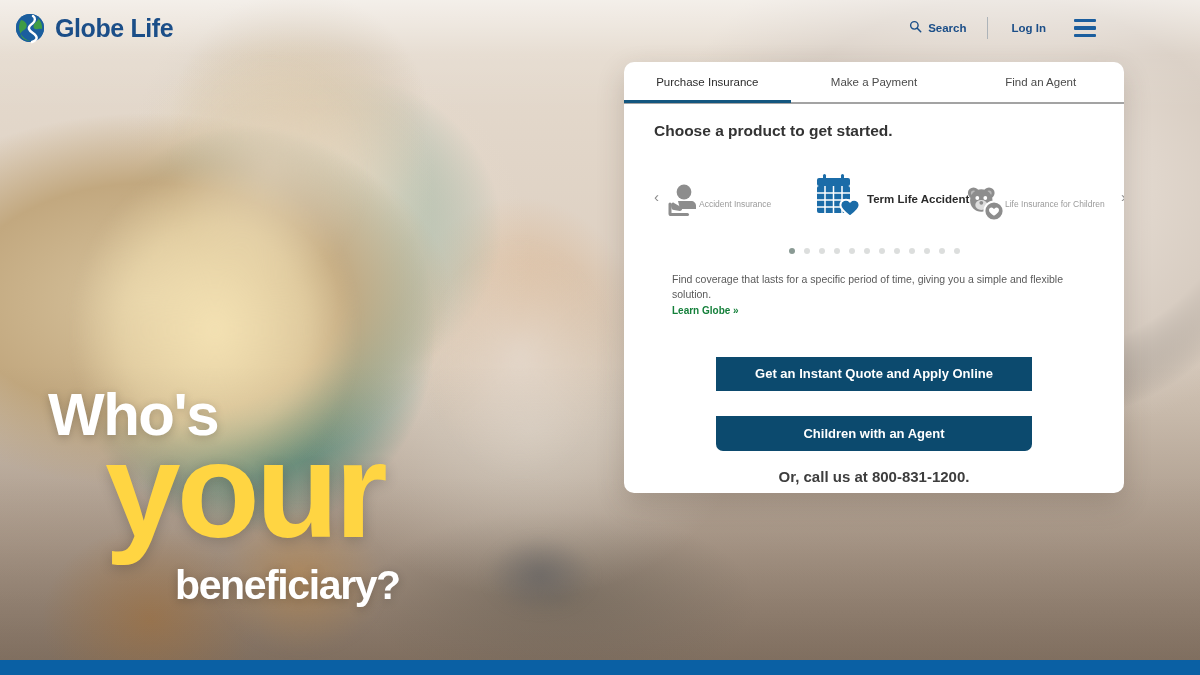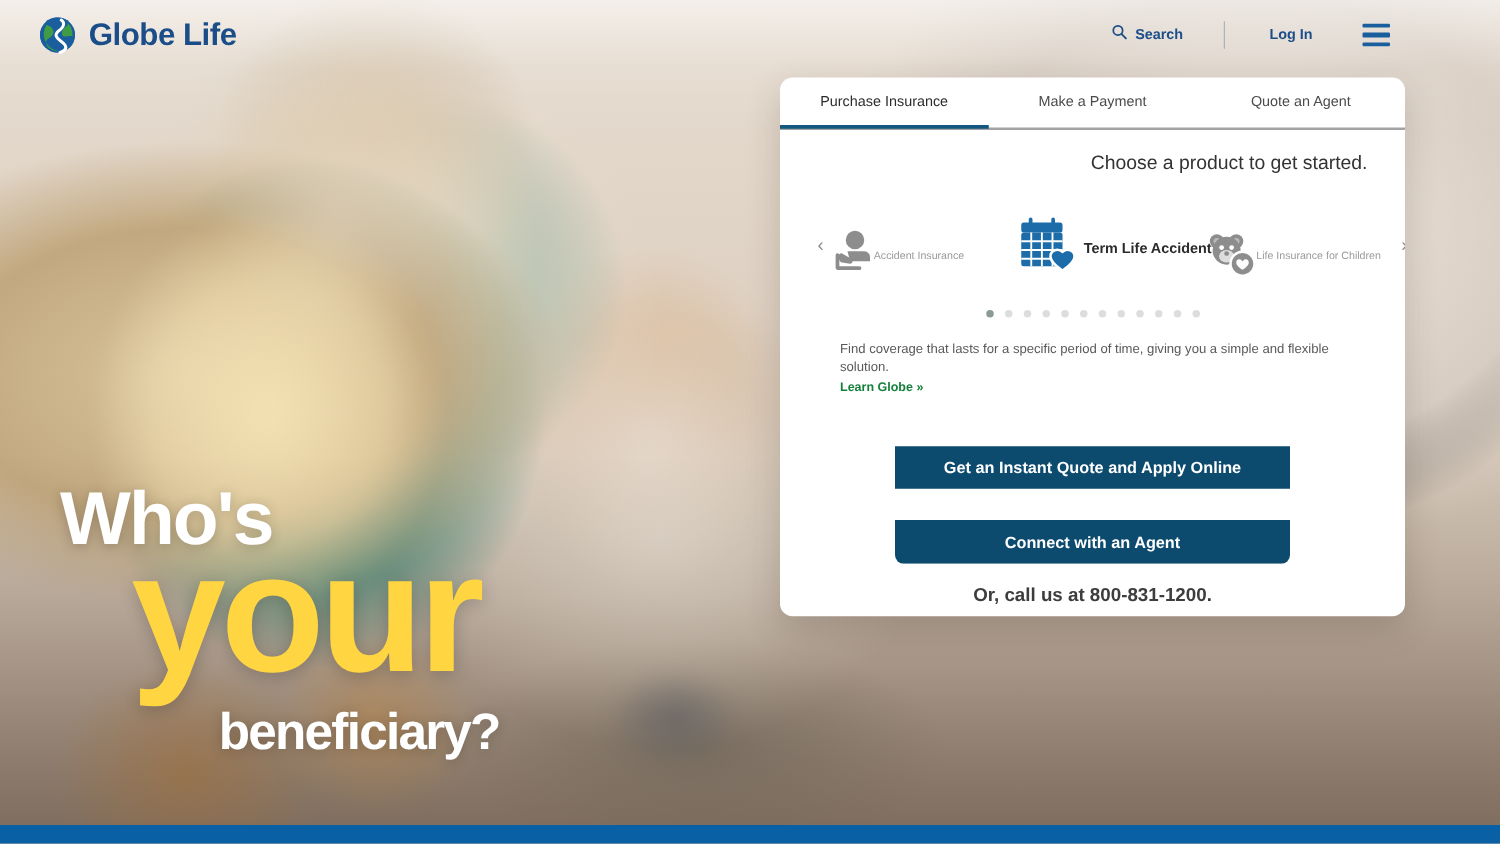--- a/index.html
+++ b/index.html
@@ -46,30 +46,30 @@
   }
   .photo-vignette {
     position: absolute; left: 0; top: 0; width: 1200px; height: 662px;
     background:
       linear-gradient(to bottom, rgba(255,255,255,0.55) 0px, rgba(255,255,255,0.10) 55px, rgba(255,255,255,0) 110px),
       linear-gradient(to bottom, rgba(0,0,0,0) 55%, rgba(40,28,18,0.20) 100%);
   }
 
   
   .header {
-    position: absolute; left: 16px; top: 0; width: 1112px; height: 56px;
+    position: absolute; left: 0; top: 0; width: 1112px; height: 56px;
     z-index: 20; display: flex; align-items: center; justify-content: center;
   }
   .brand { display: flex; align-items: center; gap: 9px; margin-left: 14px; }
   .brand-mark { width: 32px; height: 32px; position: relative; }
   .brand-name {
     font-size: 25px; font-weight: bold; color: #1b4e88; letter-spacing: -0.4px;
   }
   .header-right {
-    margin-left: auto; display: flex; align-items: center; gap: 16px; margin-right: 16px;
+    margin-left: auto; display: flex; align-items: center; gap: 4px; margin-right: 16px;
   }
   .hdr-search { display: flex; align-items: center; gap: 6px; padding: 0 16px; cursor: pointer; }
   .hdr-search .lbl { font-size: 11.5px; font-weight: bold; color: #1b4e88; }
   .hdr-div { width: 1px; height: 22px; background: #9aa4ae; opacity: .75; }
   .hdr-login { padding: 0 20px; font-size: 11.5px; font-weight: bold; color: #1b4e88; cursor: pointer; }
   .hamburger { width: 26px; display: flex; flex-direction: column; gap: 4px; cursor: pointer; padding-left: 4px; }
   .hamburger i { display: block; height: 3.4px; background: #1b5e9e; border-radius: 1px; }
 
   
   .headline { position: absolute; left: 0; top: 380px; width: 560px; z-index: 15; }
@@ -103,21 +103,21 @@
   .tab {
     flex: 1; display: flex; align-items: center; justify-content: center;
     font-size: 11.5px; color: #4b4b4b; cursor: pointer; position: relative;
   }
   .tab.active { color: #2c2c2c; font-weight: normal; }
   .tab.active::after {
     content: ""; position: absolute; left: 0; right: 0; bottom: -1px; height: 3px; background: #13567f;
   }
 
   .card-body { padding: 18px 30px 0 30px; }
-  .card-title { font-size: 15.5px; font-weight: normal; color: #333333; text-align: right; }
+  .card-title { font-size: 15.5px; font-weight: bold; color: #333333; }
 
   .carousel { display: flex; align-items: center; margin-top: 20px; height: 72px; }
   .car-arrow {
     width: 22px; text-align: center; color: #8b8b8b; font-size: 15px; cursor: pointer; user-select: none;
   }
   .car-items { flex: 1; display: flex; align-items: flex-end; justify-content: space-between; padding: 0 6px; }
   .car-item { width: 150px; display: flex; flex-direction: row; align-items: center; cursor: pointer; }
   .car-ico { height: 44px; display: flex; align-items: flex-end; justify-content: center; }
   .car-lbl { margin-top: 5px; font-size: 8.5px; color: #9a9a9a; text-align: center; white-space: nowrap; }
   .car-item.active .car-lbl { font-size: 11.5px; font-weight: bold; color: #2b2b2b; }
@@ -188,21 +188,21 @@
     <div class="hl-1">Who's</div>
     <div class="hl-2">your</div>
     <div class="hl-3">beneficiary?</div>
   </div>
 
   <div class="card">
 
     <div class="tabs">
       <div class="tab active">Purchase Insurance</div>
       <div class="tab">Make a Payment</div>
-      <div class="tab">Quote an Agent</div>
+      <div class="tab">Find an Agent</div>
     </div>
 
     <div class="card-body">
       <div class="card-title">Choose a product to get started.</div>
 
       <div class="carousel">
         <div class="car-arrow">‹</div>
 
         <div class="car-items">
 
@@ -280,21 +280,21 @@
       </div>
 
       <div class="desc">
         <span>Find coverage that lasts for a specific period of time, giving you a simple and flexible solution.</span>
         <br>
         <span class="learn">Learn Globe »</span>
       </div>
 
       <div class="cta">
         <div class="cta-btn">Get an Instant Quote and Apply Online</div>
-        <div class="cta-btn">Connect with an Agent</div>
+        <div class="cta-btn">Children with an Agent</div>
       </div>
 
       <div class="callus">Or, call us at 800-831-1200.</div>
     </div>
   </div>
 
   <div class="bottom-bar"></div>
 
 </div>
 

